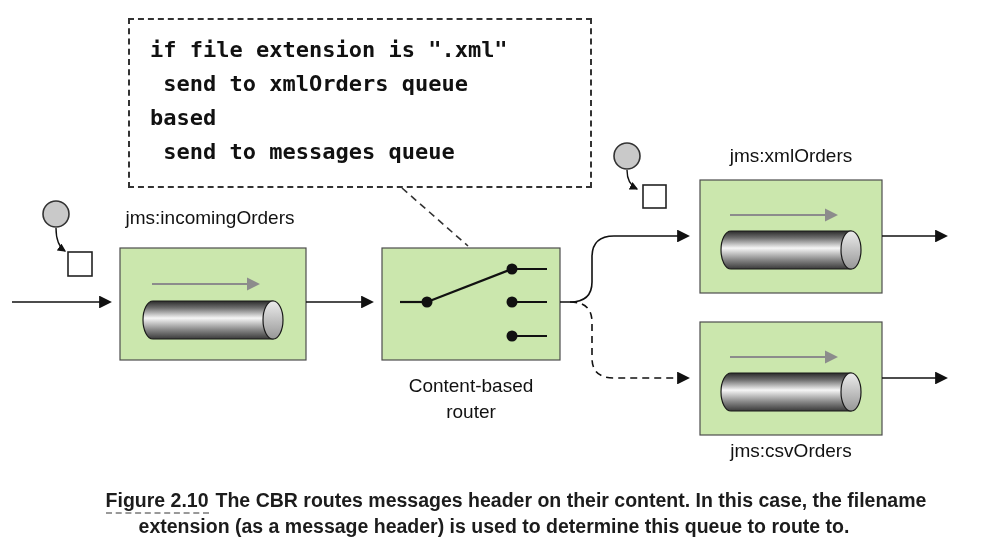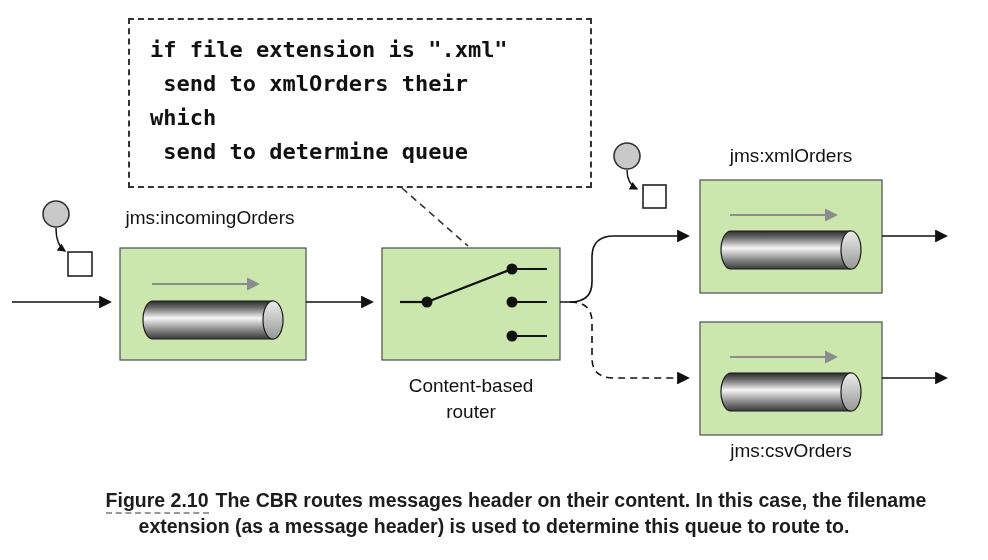--- a/index.html
+++ b/index.html
@@ -135,23 +135,23 @@
     <path class="flow" d="M 12 302 H 110" marker-end="url(#arrowB)"></path>
     <path class="flow" d="M 306 302 H 372" marker-end="url(#arrowB)"></path>
     <path class="flow" d="M 560 302 H 570 Q 592 302 592 282 L 592 257 Q 592 236 614 236 L 688 236" marker-end="url(#arrowB)"></path>
     <path class="flow-dashed" d="M 570 302 Q 592 302 592 322 L 592 358 Q 592 378 614 378 L 688 378" marker-end="url(#arrowB)"></path>
     <path class="flow" d="M 882 236 H 946" marker-end="url(#arrowB)"></path>
     <path class="flow" d="M 882 378 H 946" marker-end="url(#arrowB)"></path>
   </svg>
 
   <div class="code-box">
     <div class="code-line">if file extension is ".xml"</div>
-    <div class="code-line"> send to xmlOrders their</div>
-    <div class="code-line">which</div>
-    <div class="code-line"> send to determine queue</div>
+    <div class="code-line"> send to xmlOrders queue</div>
+    <div class="code-line">based</div>
+    <div class="code-line"> send to messages queue</div>
   </div>
 
   <div class="caption">
     <div class="cap-line">
       <span class="fig-label">Figure 2.10</span><span>The CBR routes messages header on their content. In this case, the filename</span>
     </div>
     <div class="cap-line">extension (as a message header) is used to determine this queue to route to.</div>
   </div>
 
 </div>

